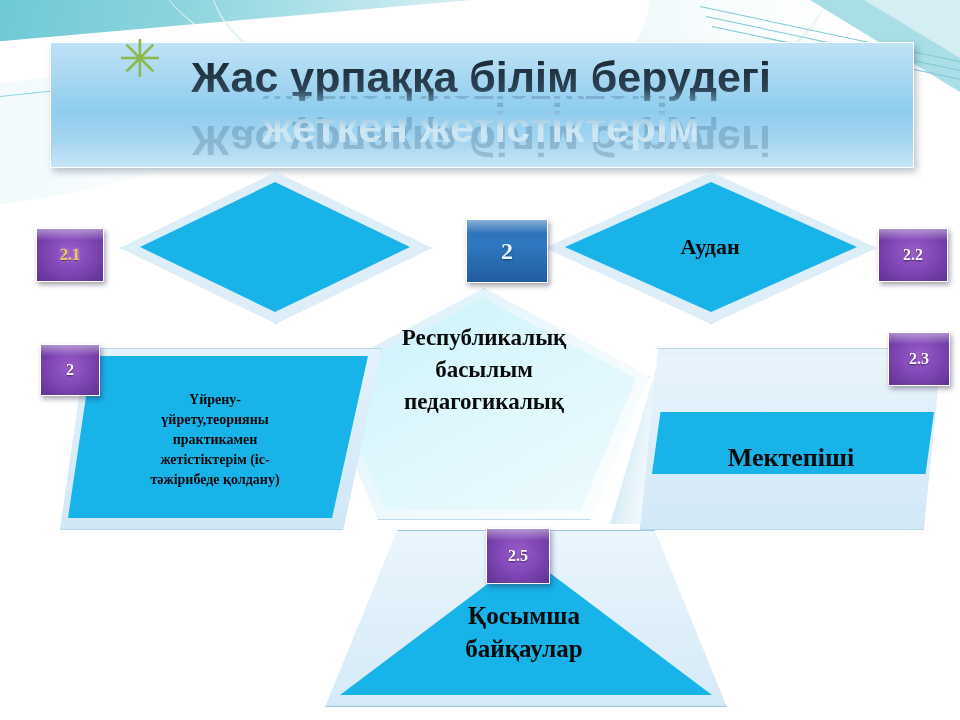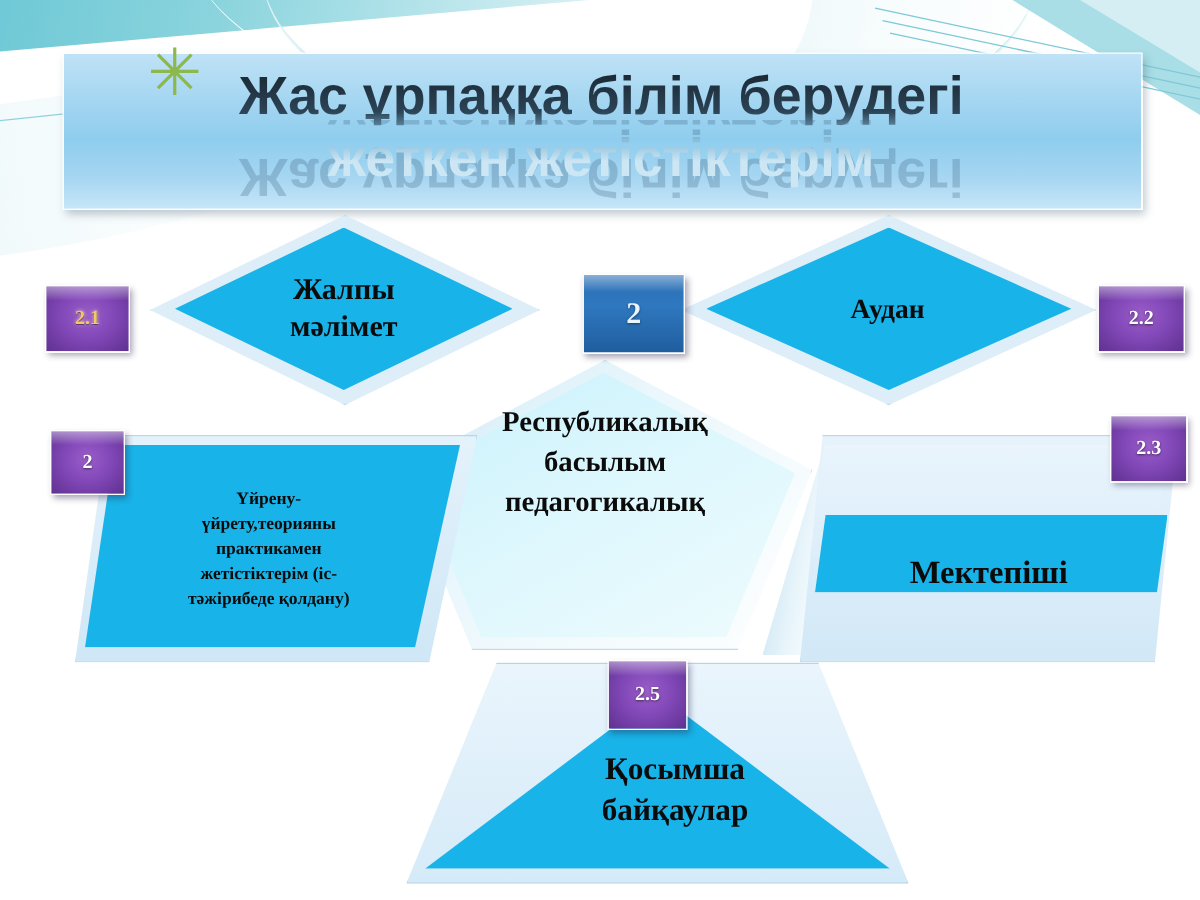--- a/index.html
+++ b/index.html
@@ -257,21 +257,21 @@
     border: 1px solid #9fc9de;
     clip-path: polygon(18% 0%, 82% 0%, 100% 100%, 0% 100%);
     box-shadow: 2px 3px 5px rgba(60,90,110,.22);
   }
   .tri-bottom {
     left: 340px; top: 555px; width: 372px; height: 140px;
     background: #18b3e8;
     clip-path: polygon(50% 0%, 100% 100%, 0% 100%);
   }
   .tri-bottom-label {
-    left: 384px; top: 592px; width: 312px; height: 80px;
+    left: 368px; top: 592px; width: 312px; height: 80px;
     flex-direction: column;
     font-size: 25px; line-height: 33px;
   }
 
   
   .badge {
     position: absolute;
     display: flex;
     align-items: center;
     justify-content: center;
@@ -330,24 +330,20 @@
     <span>жеткен жетістіктерім</span>
   </div>
   <div class="title-text">
     <span>Жас ұрпаққа білім берудегі</span>
     <span>жеткен жетістіктерім</span>
   </div>
   <div class="star-bullet">✳</div>
 
   <div class="shape diamond-outer-l"></div>
   <div class="shape diamond-inner-l"></div>
-  <div class="lbl diamond-l-label" style="flex-direction:column;">
-    <span>Жалпы</span>
-    <span>мәлімет</span>
-  </div>
 
   <div class="shape diamond-outer-r"></div>
   <div class="shape diamond-inner-r"></div>
   <div class="lbl diamond-r-label">Аудан</div>
 
   <div class="shape pent-outer"></div>
   <div class="shape pent-inner"></div>
   <div class="lbl pent-label">
     <span>Республикалық</span>
     <span>басылым</span>

